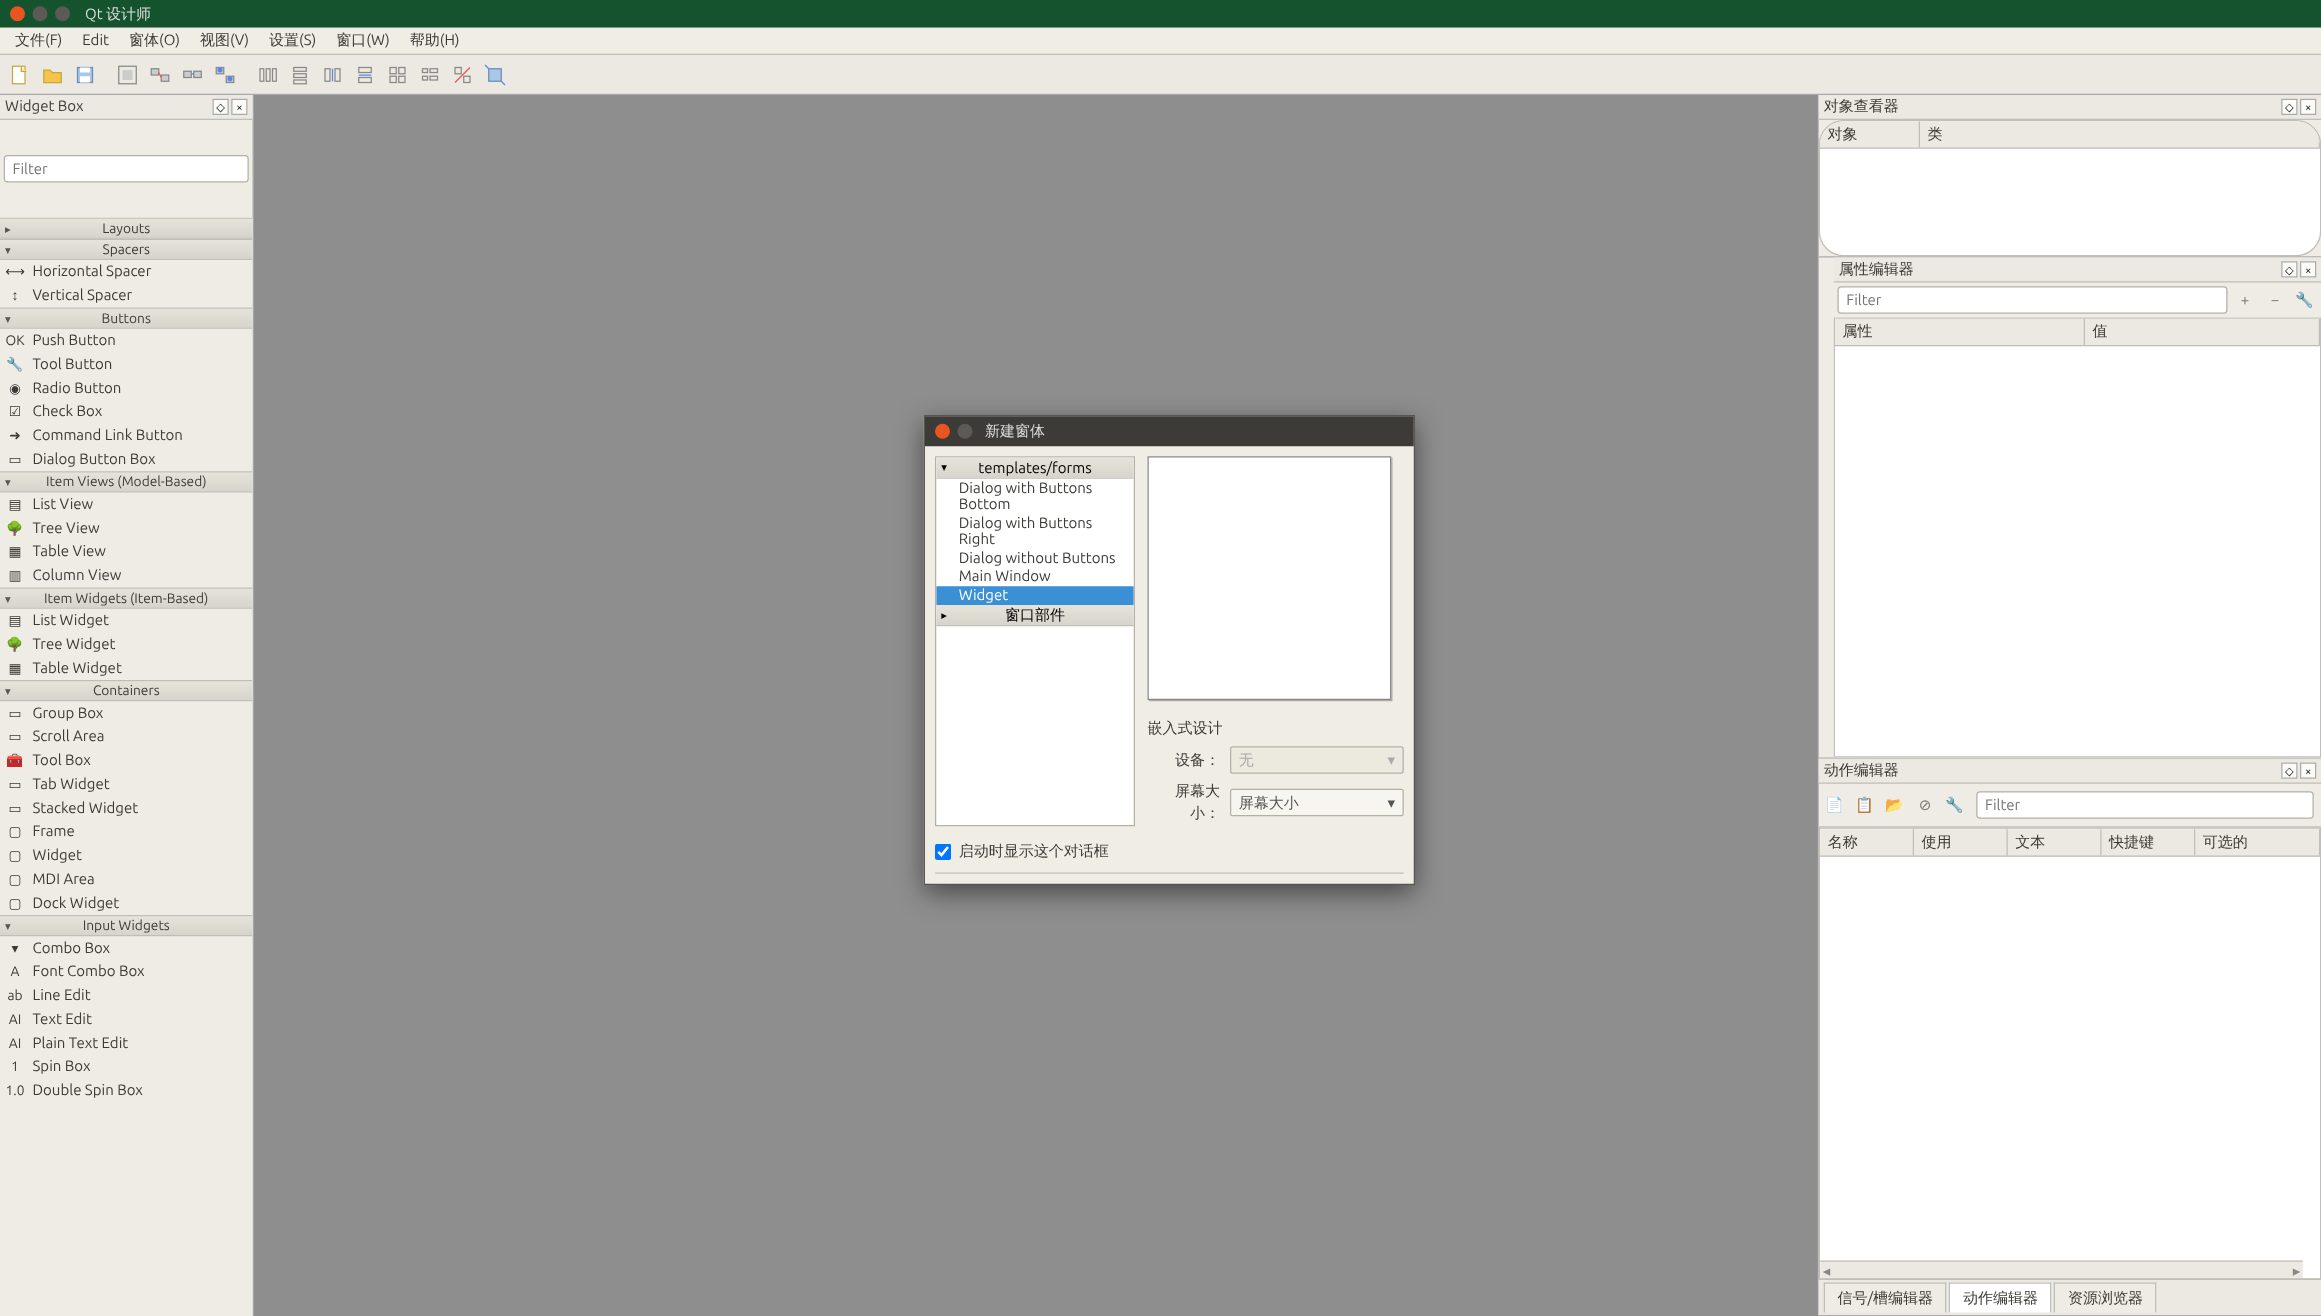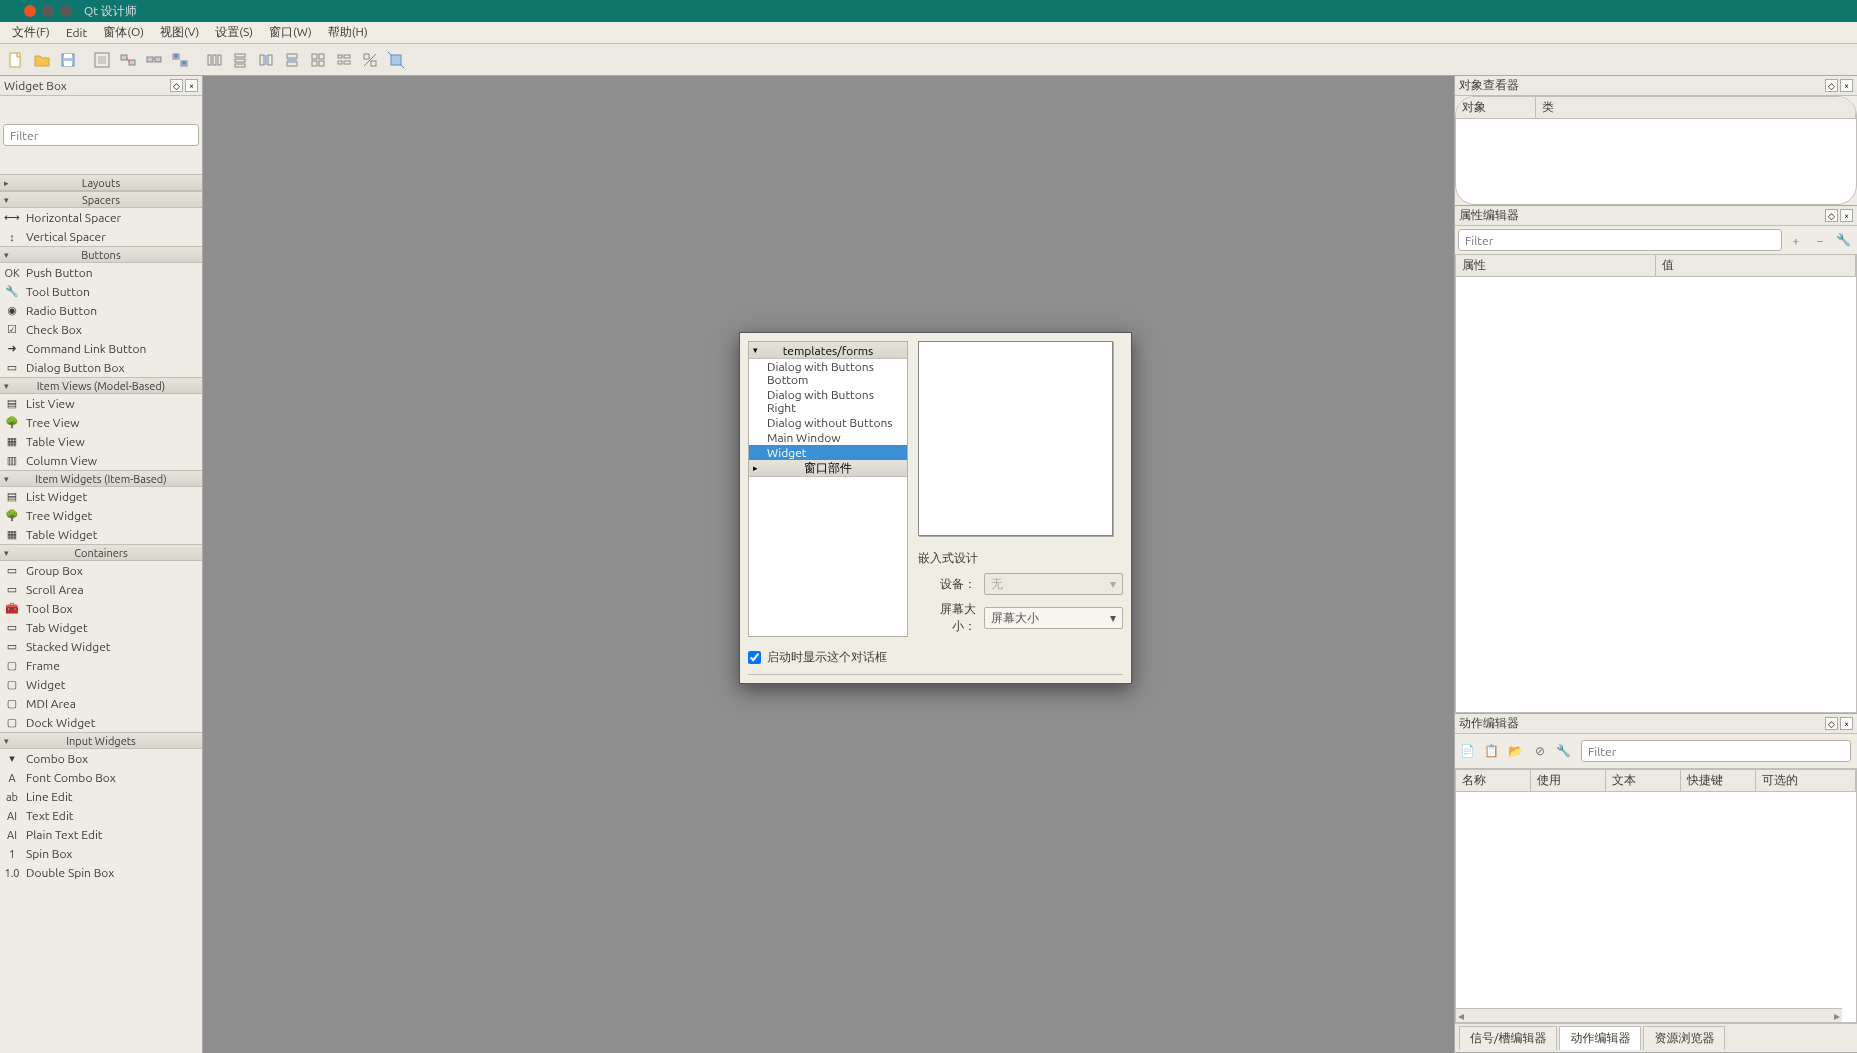--- a/index.html
+++ b/index.html
@@ -1,19 +1,19 @@
 <!DOCTYPE html>
 <html><head>
 <meta charset="utf-8">
 <style>
 * { margin: 0; padding: 0; box-sizing: border-box; font-family: "Ubuntu", "Segoe UI", Arial, sans-serif; font-size: 12px; }
 body { background: #2d2d2d; width: 1857px; height: 1053px; overflow: hidden; }
 
 
-.titlebar { background: #0f766e; height: 22px; display: flex; align-items: center; padding-left: 24px; gap: 6px; }
+.titlebar { background: #14532d; height: 22px; display: flex; align-items: center; padding-left: 8px; gap: 6px; }
 .win-btn { width: 12px; height: 12px; border-radius: 50%; display: inline-block; }
 .win-btn.close { background: #e95420; }
 .win-btn.min { background: #5b5a55; }
 .win-btn.max { background: #5b5a55; }
 .titlebar-text { color: #ddd; margin-left: 6px; }
 
 
 .menubar { background: #f0ede5; height: 22px; display: flex; align-items: center; padding: 0 4px; border-bottom: 1px solid #c0beb8; }
 .menubar-item { padding: 2px 8px; color: #3c3b37; cursor: pointer; }
 
@@ -46,21 +46,21 @@
 .subpanel { border-bottom: 1px solid #aaa; display: flex; flex-direction: column; }
 .subbody { flex: 1; background: #fff; border: 1px solid #c0beb8; margin: 0; overflow: auto; }
 .table-header { background: #ece9e2; display: flex; border-bottom: 1px solid #c0beb8; }
 .th { padding: 2px 6px; border-right: 1px solid #c0beb8; color: #3c3b37; }
 
 
 .obj-insp { height: 130px; }
 .obj-insp .subbody { height: 90px; border-radius: 20px; }
 
 
-.prop-ed { height: 508px; }
+.prop-ed { height: 401px; padding-left: 12px; }
 .prop-tools { display: flex; align-items: center; gap: 4px; padding: 3px; }
 .prop-tools .filter-input { flex: 1; margin: 0; }
 .icon-btn { width: 20px; height: 20px; display: flex; align-items: center; justify-content: center; color: #777; cursor: pointer; }
 .prop-ed .subbody { height: 340px; }
 
 
 .act-ed { flex: 1; }
 .act-tools { display: flex; align-items: center; gap: 4px; padding: 3px; border-bottom: 1px solid #c0beb8; }
 .act-ed .subbody { height: 110px; }
 
@@ -369,20 +369,25 @@
         <div class="wb-item">
           <span class="wb-icon">1.0</span>
           <span>Double Spin Box</span>
         </div>
       </div>
   </div>
 
   <div class="canvas">
 
     <div class="dialog">
+      <div class="dialog-titlebar">
+        <span class="win-btn close"></span>
+        <span class="win-btn other"></span>
+        <span class="dialog-title-text">新建窗体</span>
+      </div>
       <div class="dialog-body">
         <div class="dialog-row1">
           <div class="templates-tree">
             <div class="tree-header">
                 <span class="arrow">▾</span>
                 <span>templates/forms</span>
               </div>
             <div id="tree-items">
                 <div class="tree-item">Dialog with Buttons Bottom</div>
                 <div class="tree-item">Dialog with Buttons Right</div>

